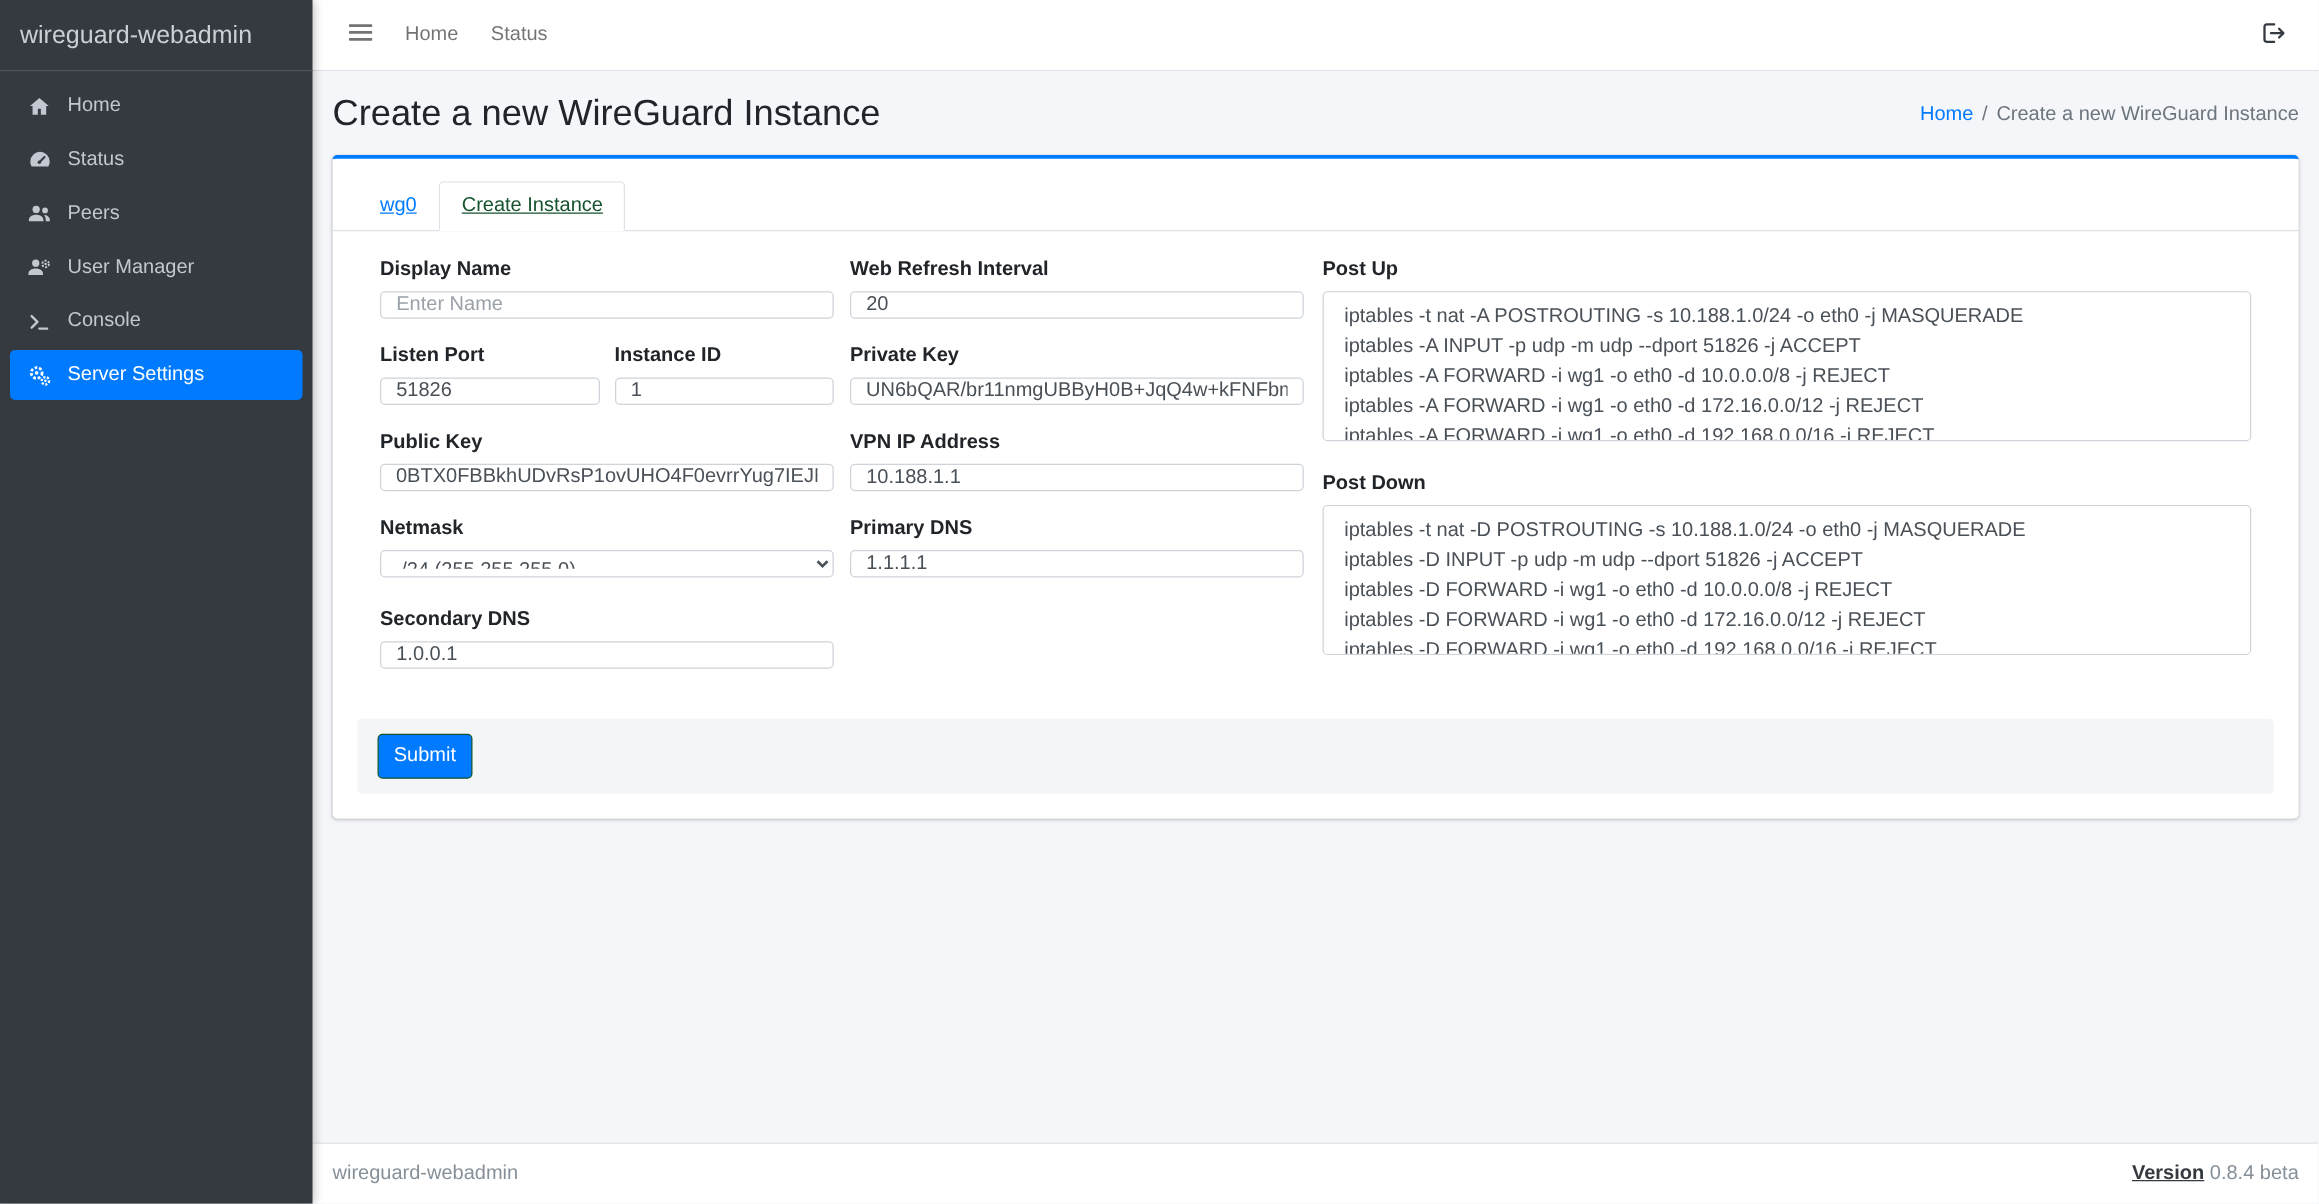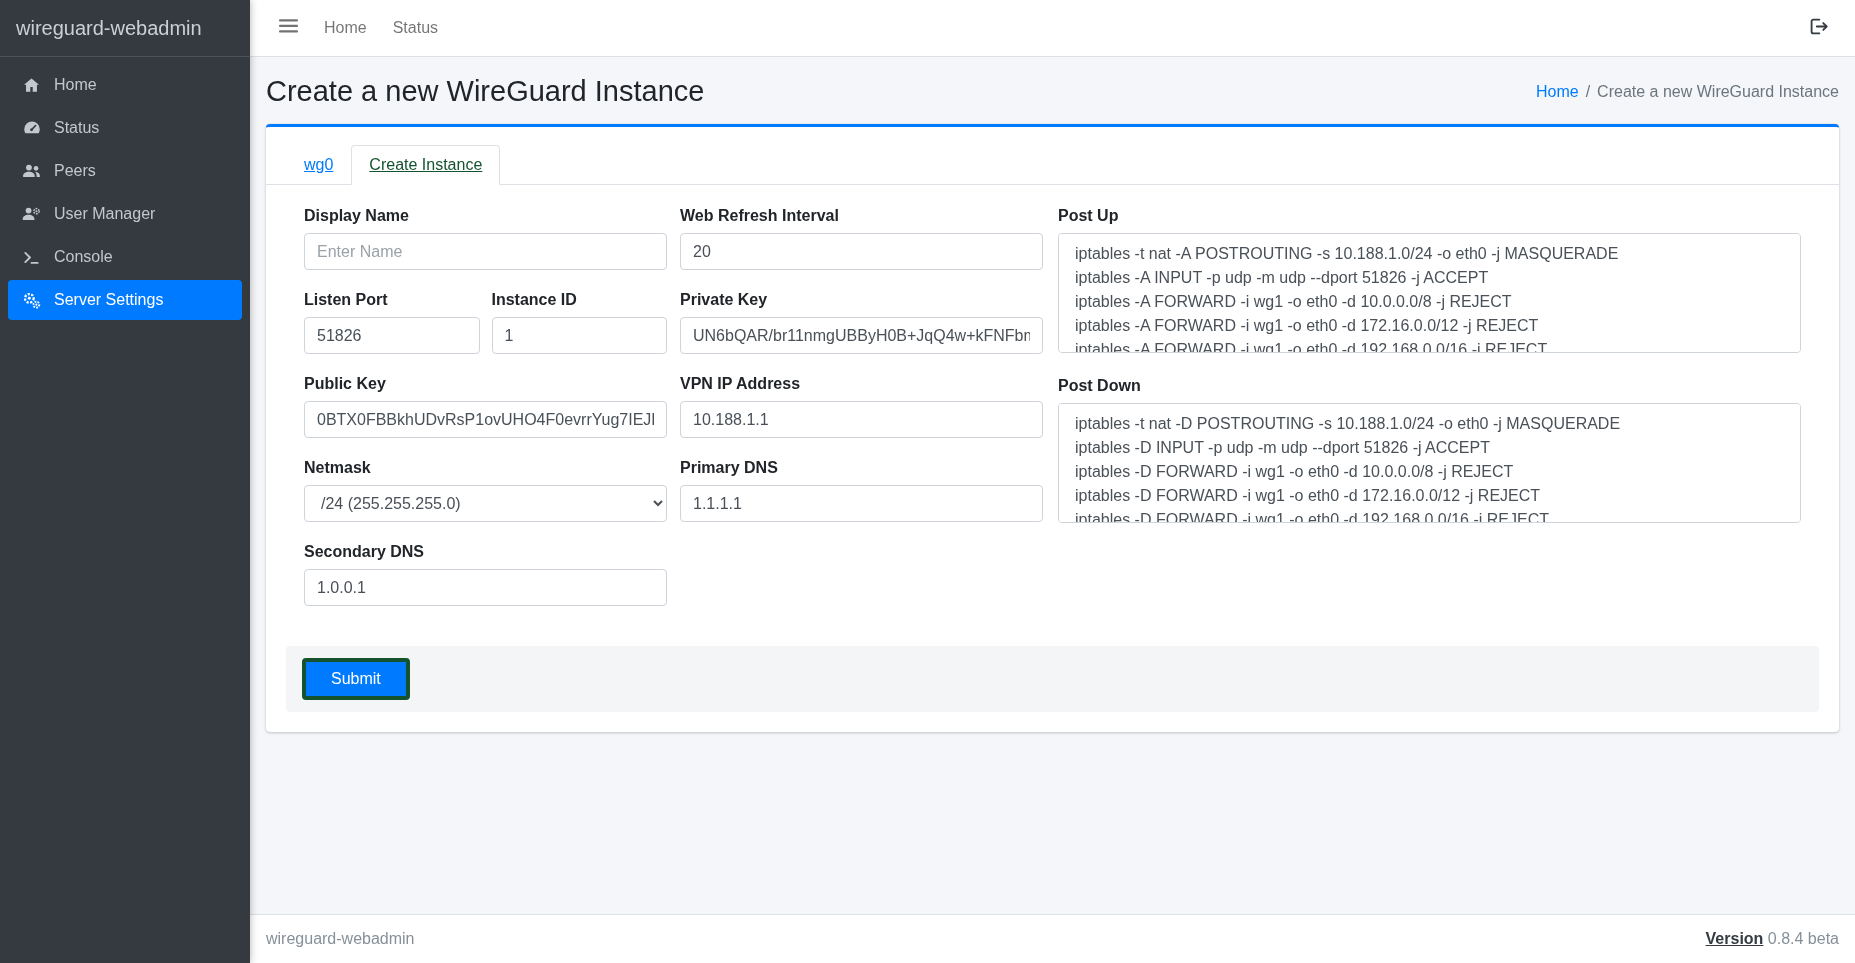--- a/index.html
+++ b/index.html
@@ -101,21 +101,21 @@
     column-gap: 13px; row-gap: 21px;
     align-content: start;
   }
   .form-right { flex: 1; min-width: 0; }
 
   .field label {
     display: block; font-size: 16px; font-weight: 700;
     color: #212529; margin-bottom: 8px;
   }
   .control {
-    width: 100%; height: 37px;
+    width: 100%; height: 22px;
     border: 1px solid #ced4da; border-radius: 4px;
     padding: 6px 12px; font-size: 16px; color: #495057;
     font-family: "Liberation Sans", sans-serif;
     background: #fff; outline: none;
   }
   .control::placeholder { color: #9aa1a8; }
   select.control { cursor: pointer; }
 
   textarea.control {
     height: 120px; resize: none;
@@ -133,23 +133,23 @@
   .post-down-block { margin-top: 20px; }
 
   .form-footer {
     margin-top: 40px;
     background: #f3f5f6;
     border-radius: 4px;
     padding: 12px 16px;
   }
   .submit-btn {
     background: #007bff; color: #fff;
-    border: 4px solid #14532d; border-radius: 4px;
+    border: 1px solid #14532d; border-radius: 4px;
     font-size: 16px; font-family: inherit;
-    padding: 8px 25px; cursor: pointer;
+    padding: 8px 12px; cursor: pointer;
   }
 
   
   .page-footer {
     flex-shrink: 0;
     background: #fff; border-top: 1px solid #dee2e6;
     padding: 15px 16px;
     display: flex; justify-content: space-between; align-items: center;
     color: #869099; font-size: 16px;
   }

